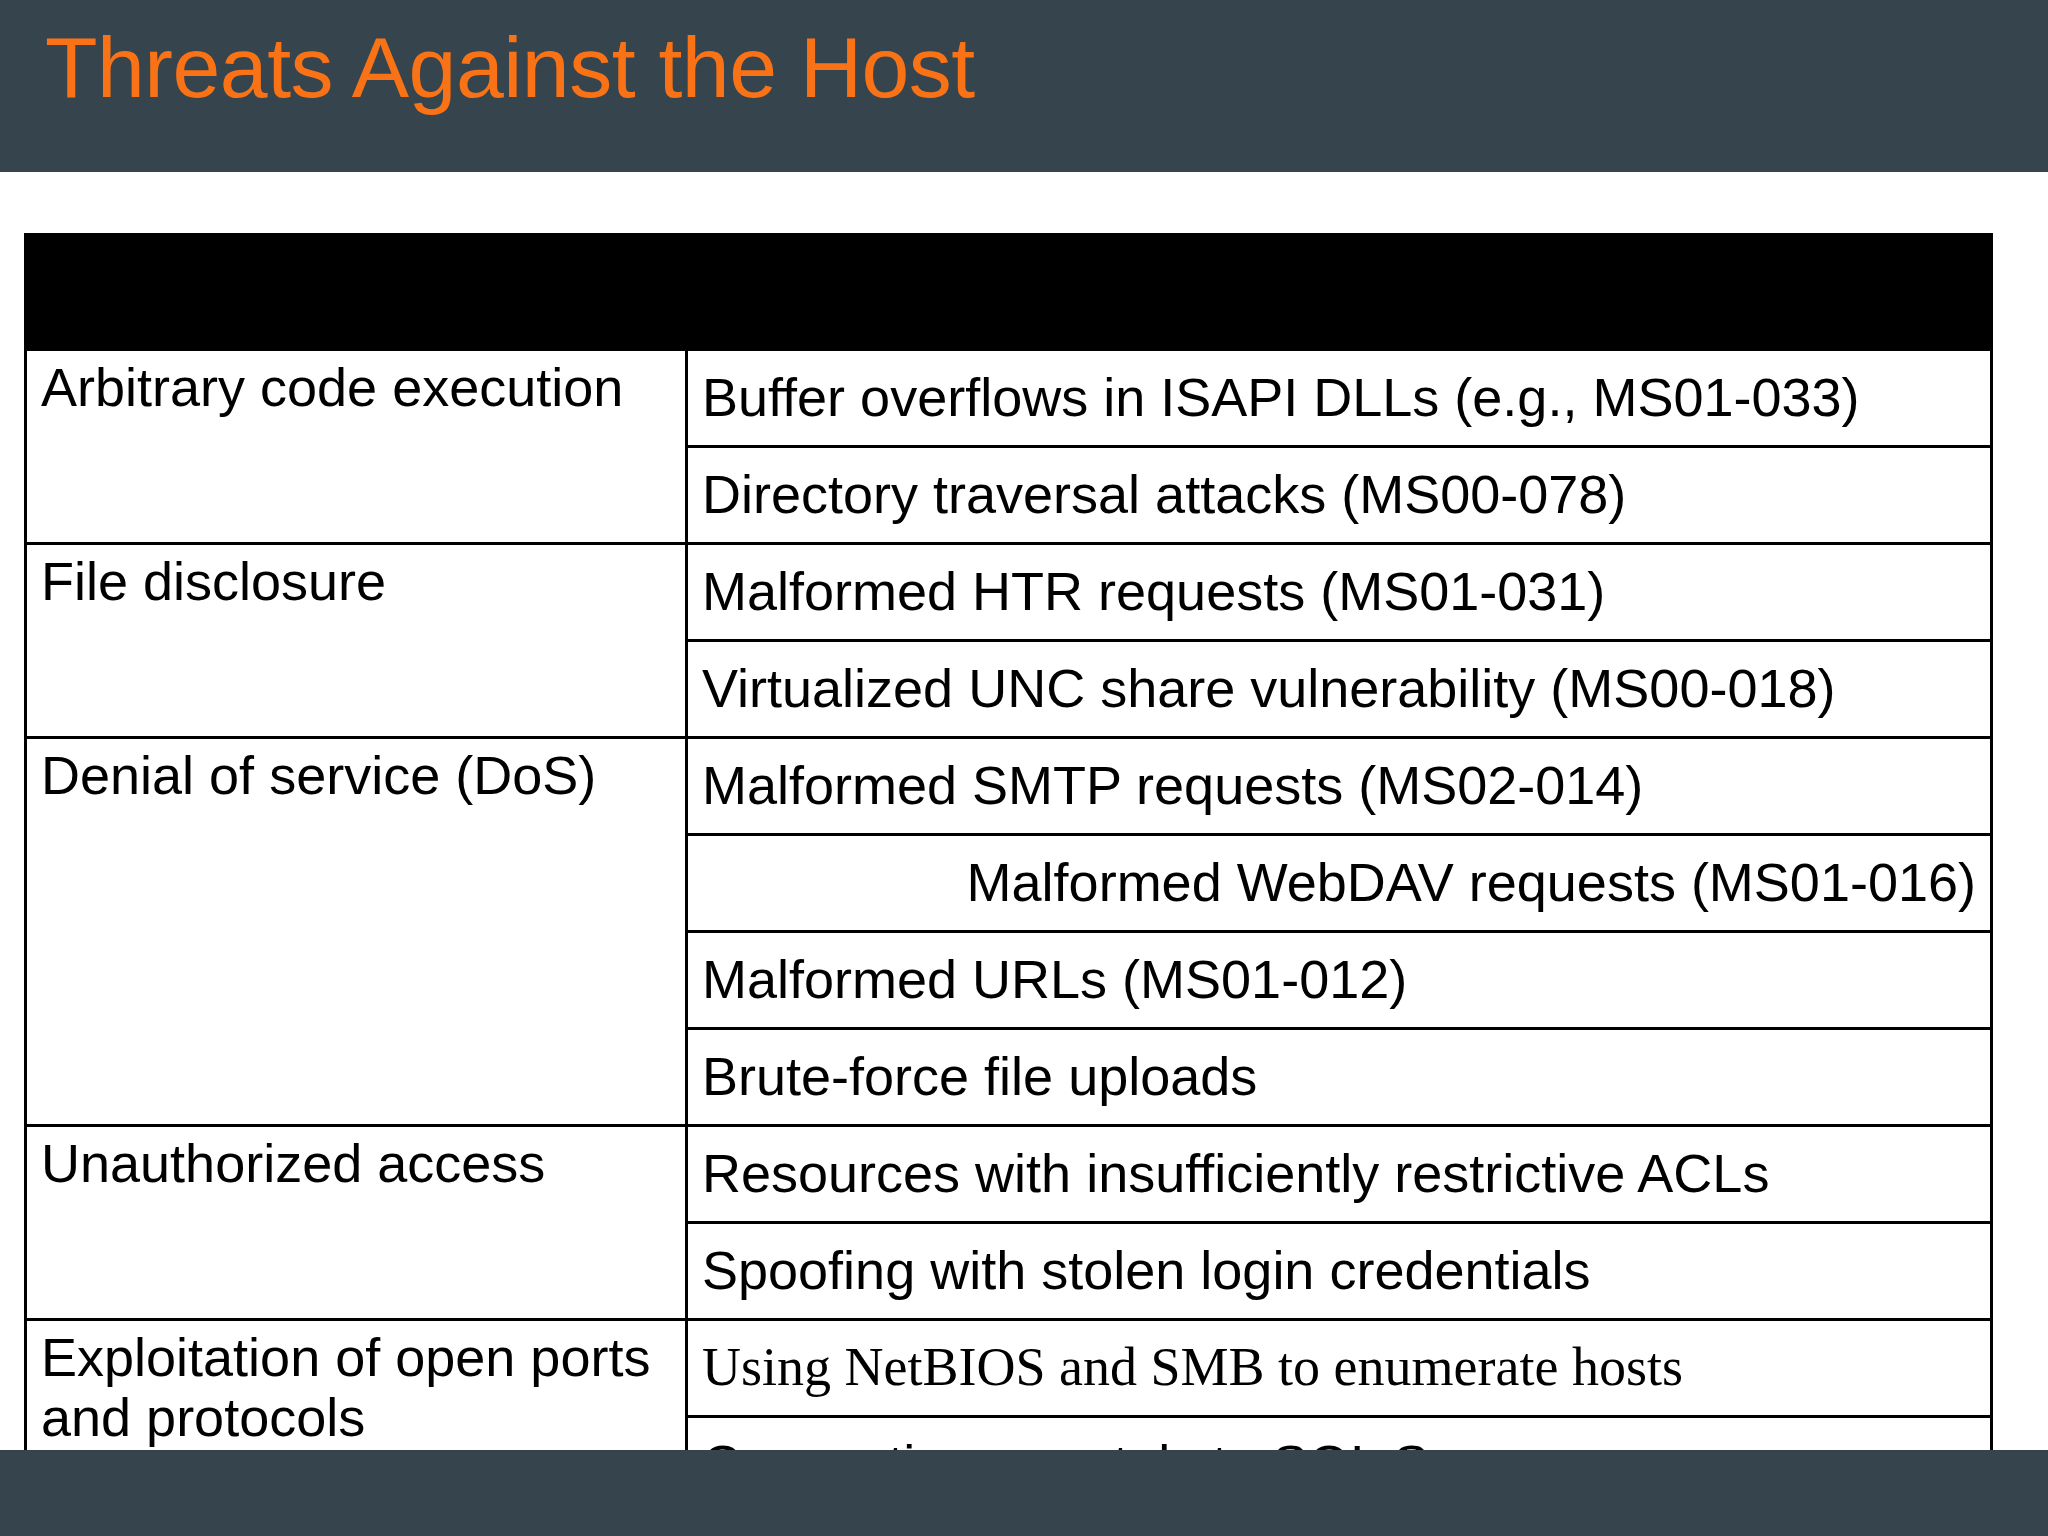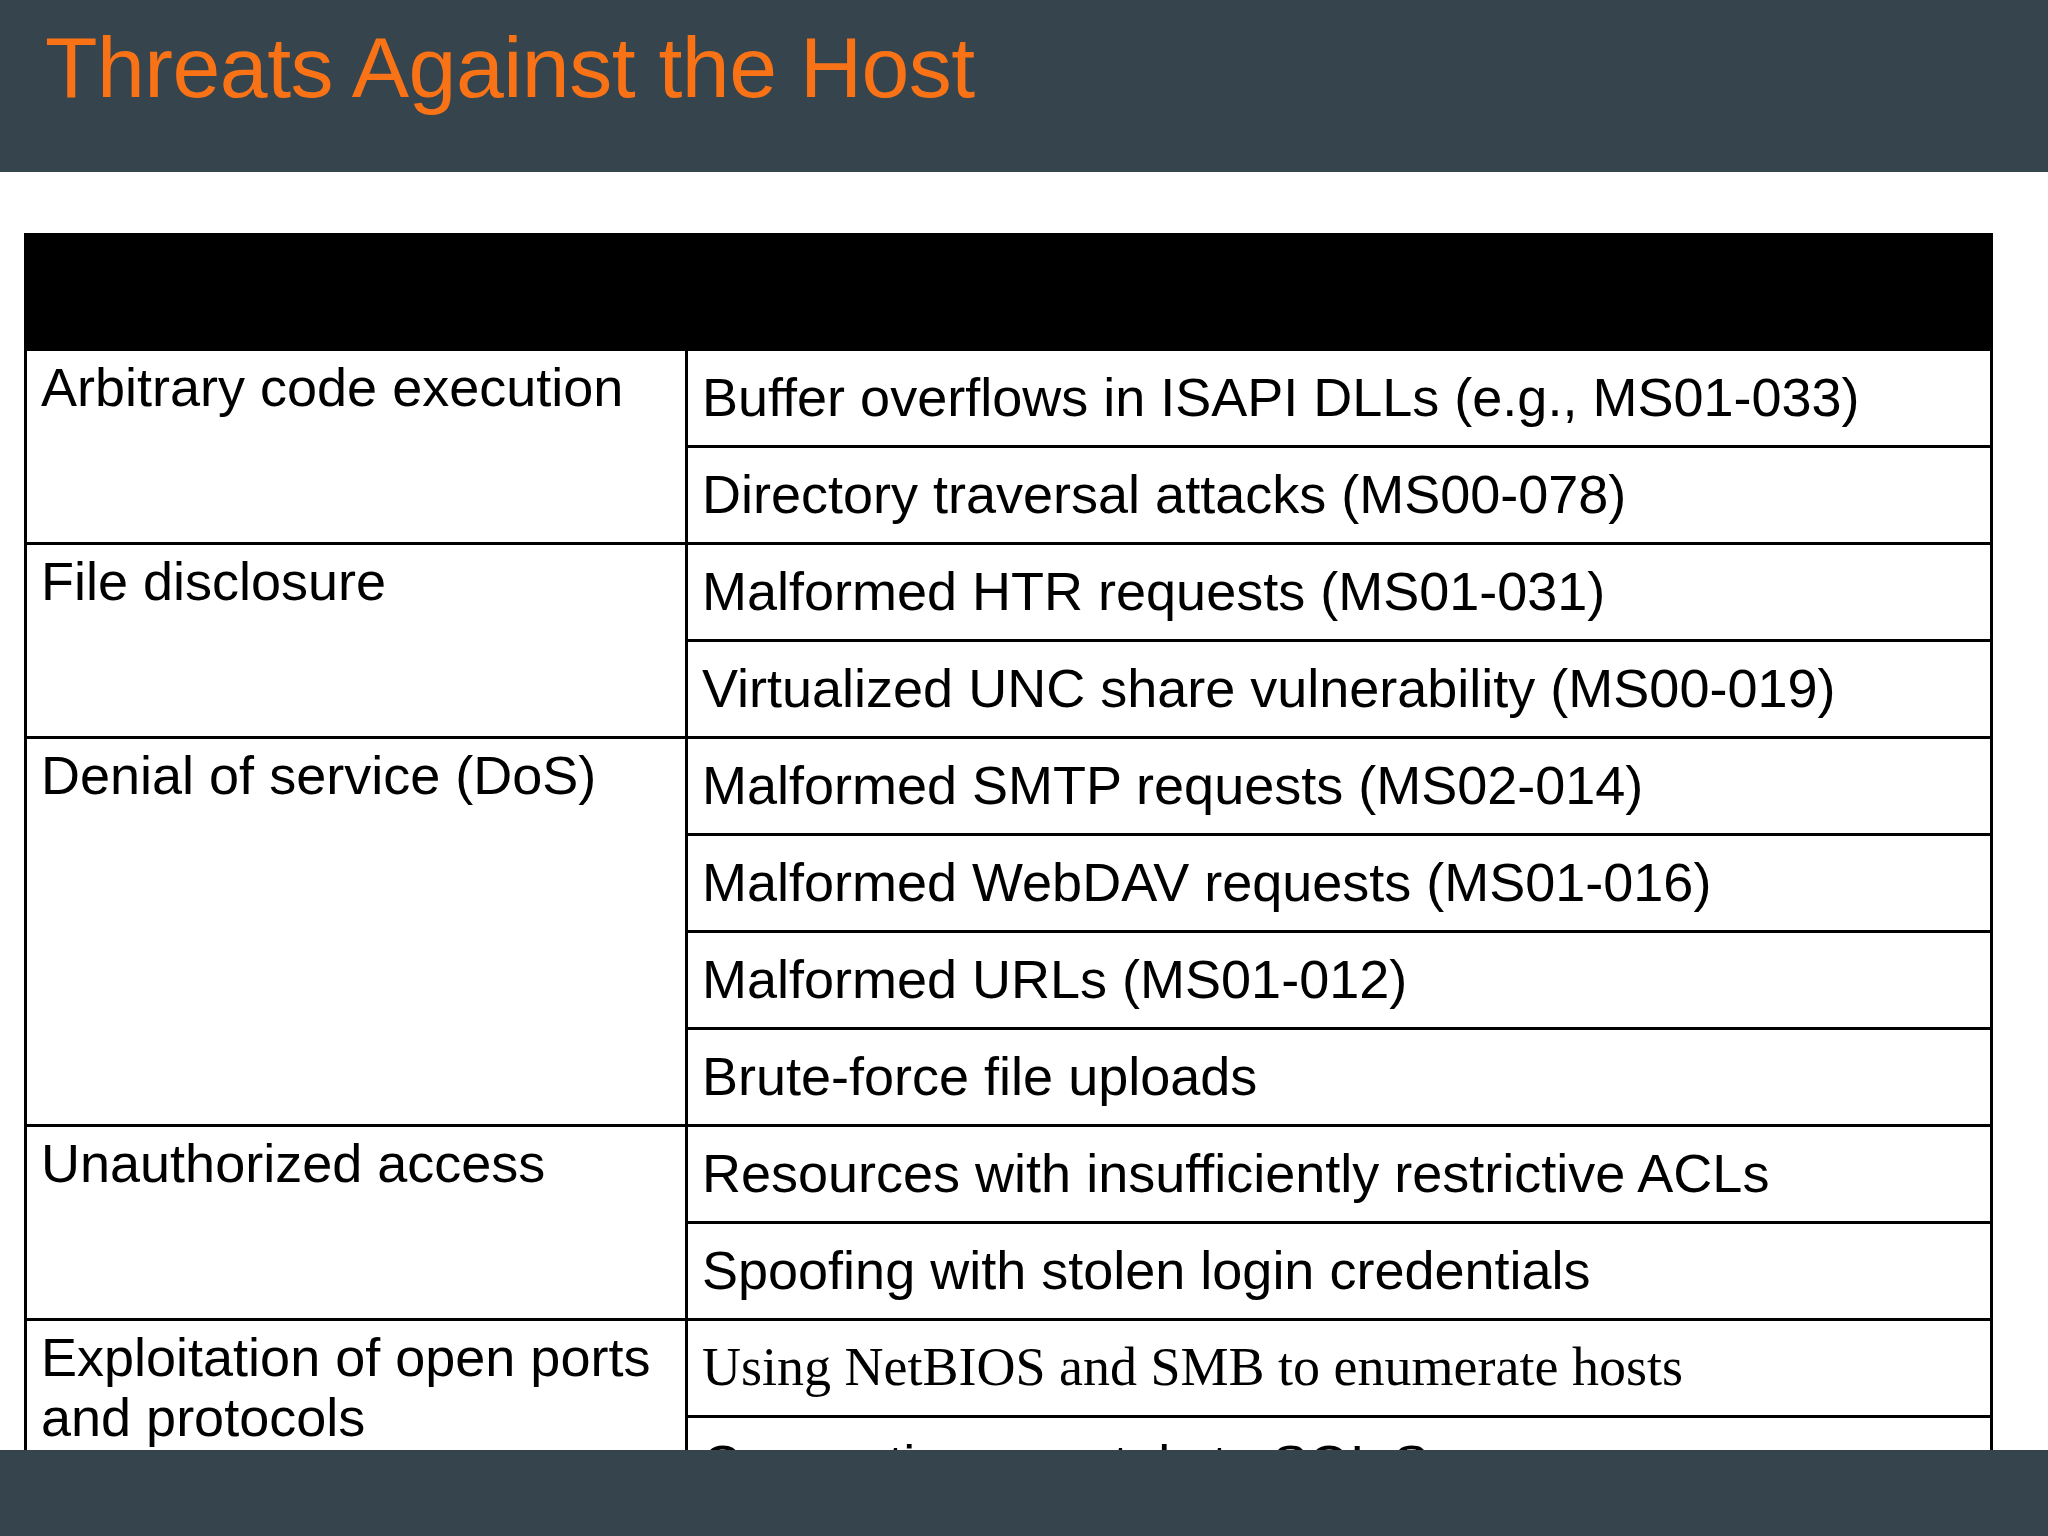--- a/index.html
+++ b/index.html
@@ -132,28 +132,28 @@
           <td class="ex-cell" style="border-color: rgb(0, 0, 0);">Buffer overflows in ISAPI DLLs (e.g., MS01-033)</td>
         </tr>
         <tr>
           <td class="ex-cell" style="border-color: rgb(0, 0, 0); margin-left: 36px;">Directory traversal attacks (MS00-078)</td>
         </tr>
         <tr>
           <td class="cat-cell" rowspan="2" style="border-color: rgb(0, 0, 0);">File disclosure</td>
           <td class="ex-cell" style="border-color: rgb(0, 0, 0);">Malformed HTR requests (MS01-031)</td>
         </tr>
         <tr>
-          <td class="ex-cell" style="border-color: rgb(0, 0, 0);">Virtualized UNC share vulnerability (MS00-019)</td>
+          <td class="ex-cell" style="border-color: rgb(0, 0, 0);">Virtualized UNC share vulnerability (MS00-018)</td>
         </tr>
         <tr>
           <td class="cat-cell" rowspan="4" style="border-color: rgb(0, 0, 0);">Denial of service (DoS)</td>
           <td class="ex-cell" style="border-color: rgb(0, 0, 0);">Malformed SMTP requests (MS02-014)</td>
         </tr>
         <tr>
-          <td class="ex-cell" style="border-color: rgb(0, 0, 0);">Malformed WebDAV requests (MS01-016)</td>
+          <td class="ex-cell" style="border-color: rgb(0, 0, 0); text-align: right;">Malformed WebDAV requests (MS01-016)</td>
         </tr>
         <tr>
           <td class="ex-cell" style="border-color: rgb(0, 0, 0);">Malformed URLs (MS01-012)</td>
         </tr>
         <tr>
           <td class="ex-cell" style="border-color: rgb(0, 0, 0);">Brute-force file uploads</td>
         </tr>
         <tr>
           <td class="cat-cell" rowspan="2" style="border-color: rgb(0, 0, 0);">Unauthorized access</td>
           <td class="ex-cell" style="border-color: rgb(0, 0, 0);">Resources with insufficiently restrictive ACLs</td>

